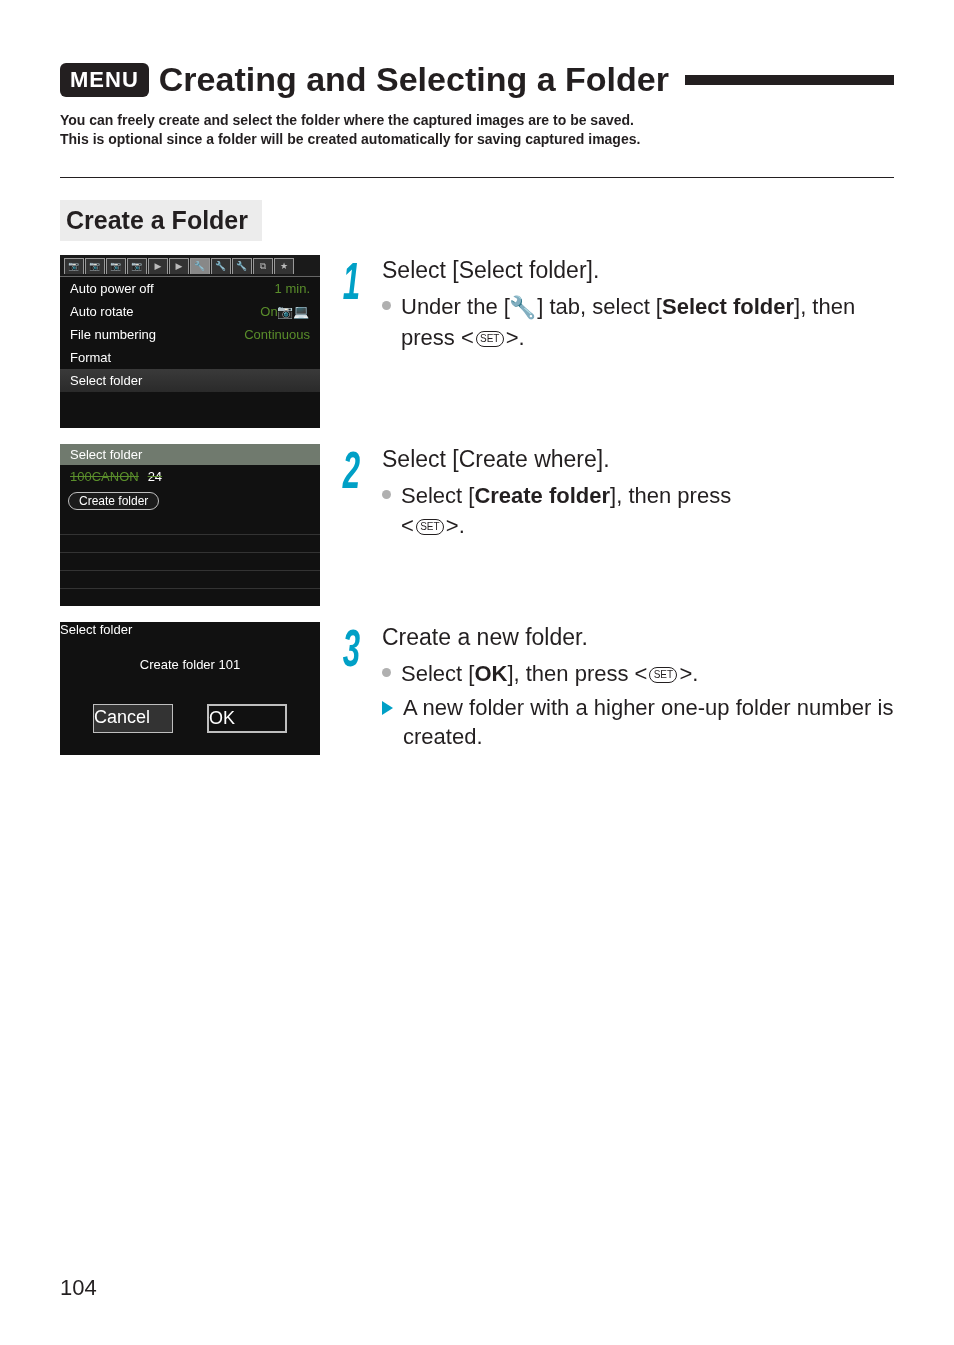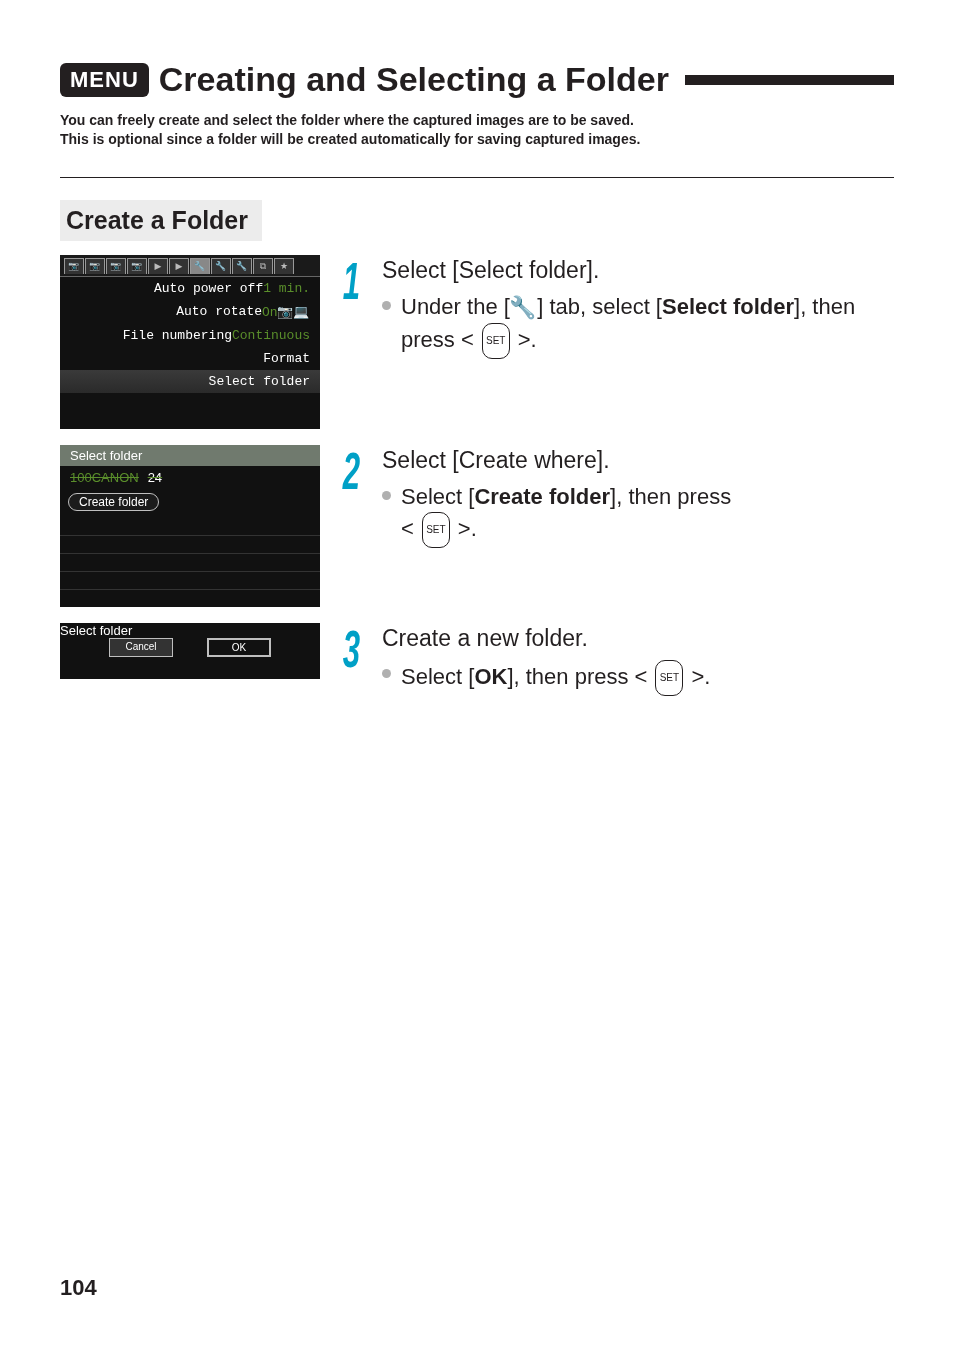--- a/index.html
+++ b/index.html
@@ -92,23 +92,22 @@
     border-bottom: none;
     display: flex;
     align-items: center;
     justify-content: center;
     font-size: 9px;
     color: #bbb;
   }
   .screen .tabbar .tab.active { background: #888; color: #111; font-weight: bold; }
   .screen .row {
     display: flex;
-    justify-content: flex-end;
+    justify-content: space-between;
     padding: 4px 10px;
-    font-family: Liberation Mono, monospace;
   }
   .screen .row.hl {
     background: linear-gradient(#3a3a3a,#2a2a2a);
   }
   .screen .head {
     background: #707a6e;
     color: #fff;
     padding: 3px 10px;
     font-size: 13px;
   }
@@ -142,26 +141,26 @@
     color:#fff;
     padding:20px 0 32px;
   }
   .dialog .btns {
     display:flex;
     justify-content:center;
     gap:34px;
     padding-bottom:22px;
   }
   .dialog .btn {
-    width:64px;
-    text-align:center;
+    width:80px;
+    text-align:left;
     border:1px solid #bfbfbf;
     background:#333;
     padding:2px 0;
-    font-size:10px;
+    font-size:18px;
   }
   .dialog .btn.ok { background:#111; border:2px solid #bfbfbf; }
 
   
   .stepnum {
     width:34px;
     text-align:center;
     font-family: "Arial Narrow", Arial, sans-serif;
   }
   .stepnum span {
@@ -193,35 +192,34 @@
   .wrench-icon {
     display:inline-block;
     font-weight:bold;
     vertical-align:middle;
   }
   .set-btn {
     display:inline-flex;
     align-items:center;
     justify-content:center;
     width:28px;
-    height:36px;
+    height:16px;
     border:1.5px solid #231f20;
     border-radius:10px;
     font-size:10px;
     letter-spacing:0;
     vertical-align:middle;
-    margin:0 8px;
+    margin:0 2px;
   }
 
   .pagenum {
     position:absolute;
     left:60px;
     bottom:44px;
     font-size:22px;
-    font-weight:bold;
   }
 </style>
 </head>
 <body>
 
 
 
 
 <div class="heading-row">
   <span class="menu-badge">MENU</span>
@@ -316,35 +314,40 @@
         <span>&lt;</span><span class="set-btn">SET</span><span>&gt;.</span>
       </span>
     </div>
   </div>
 </div>
 
 
 <div class="step-row">
   <div class="dialog">
     <div class="head">Select folder</div>
+    <div class="msg">Create folder 101</div>
     <div class="btns">
       <div class="btn">Cancel</div>
       <div class="btn ok">OK</div>
     </div>
   </div>
 
   <div class="stepnum"><span>3</span></div>
 
   <div class="stepbody">
     <h3>Create a new folder.</h3>
     <div class="bullet">
       <span class="dot"></span>
       <span>
         <span>Select [</span><b>OK</b><span>], then press &lt;</span><span class="set-btn">SET</span><span>&gt;.</span>
       </span>
     </div>
+    <div class="bullet">
+      <span class="tri"></span>
+      <span>A new folder with a higher one-up folder number is created.</span>
+    </div>
   </div>
 </div>
 
 <div class="pagenum">104</div>
 
 
 
 
 </body></html>

